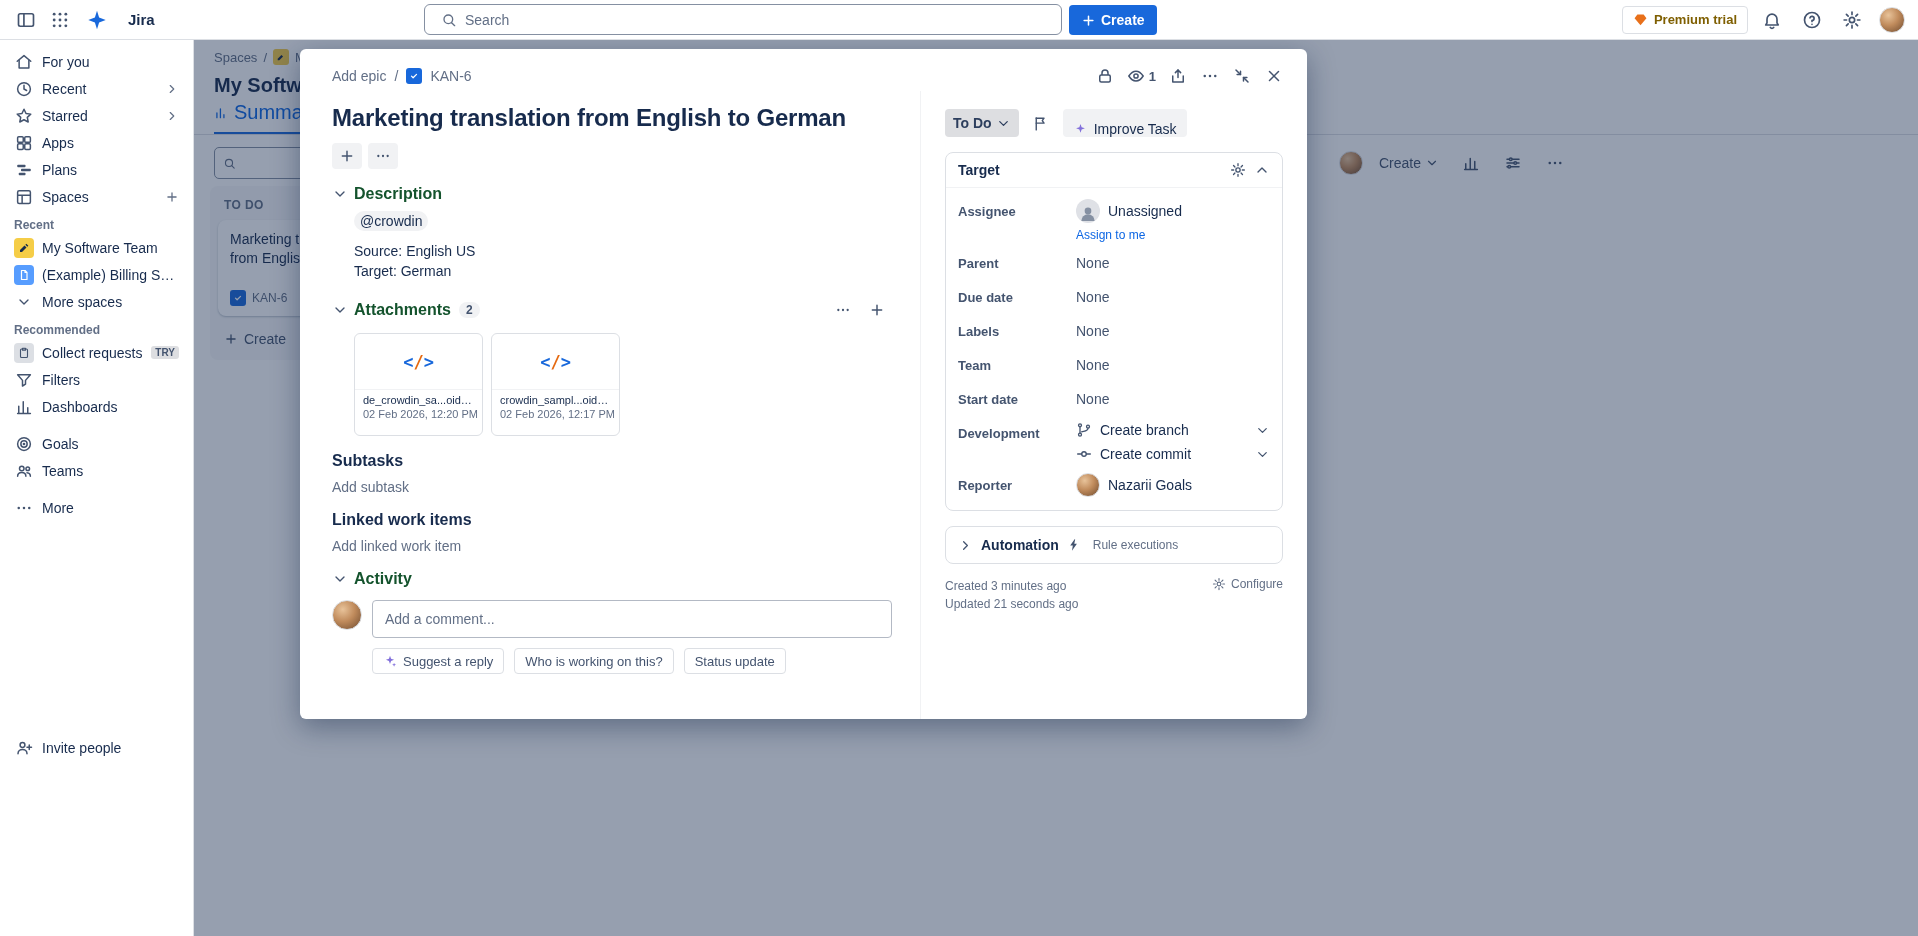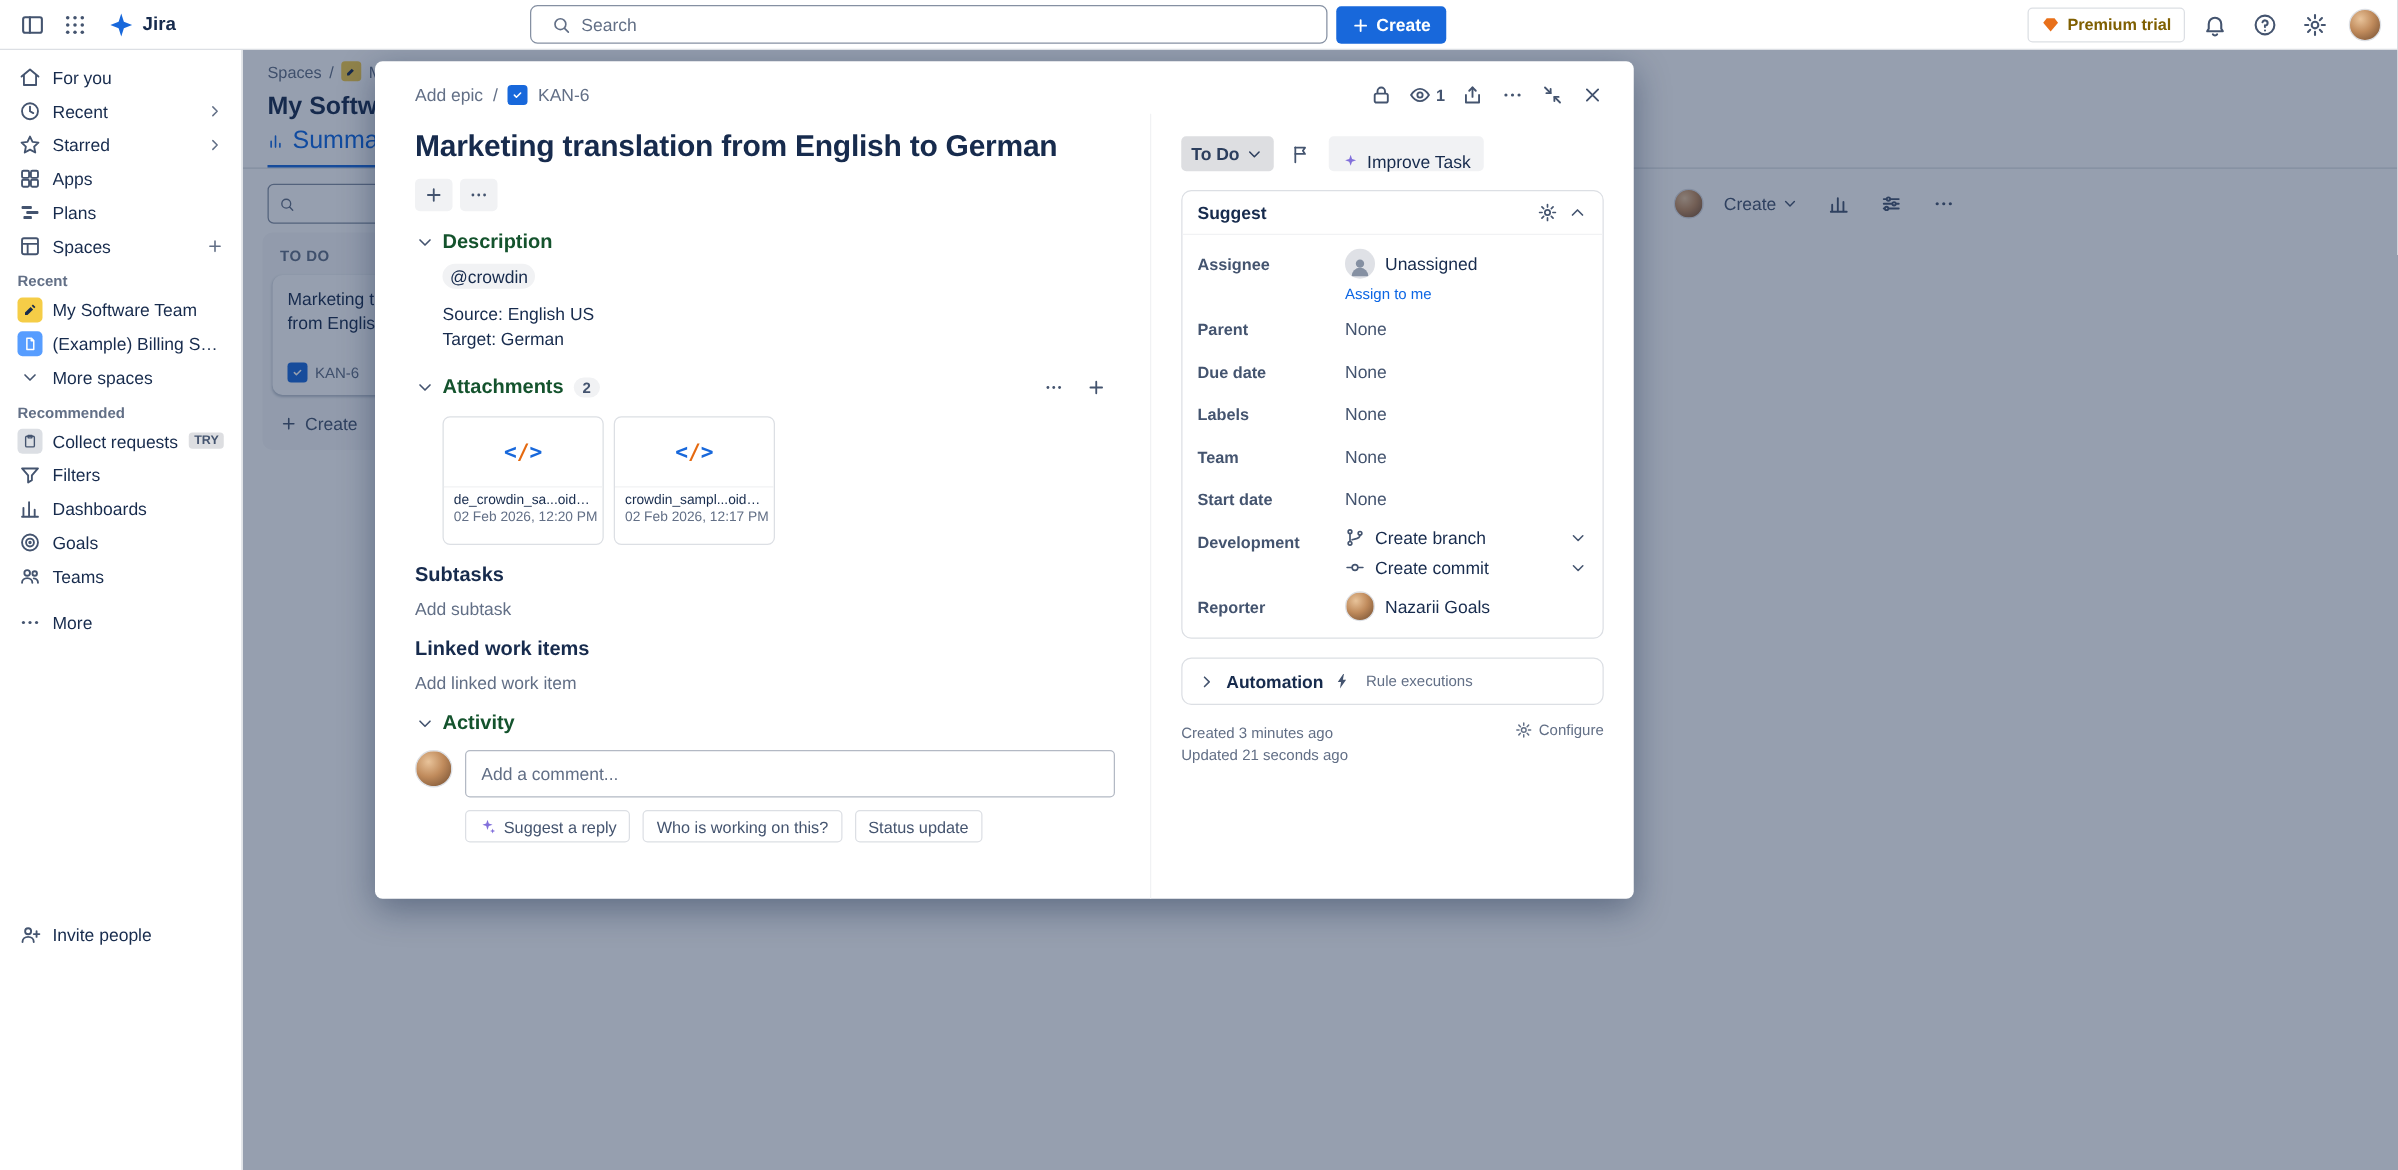--- a/index.html
+++ b/index.html
@@ -10,21 +10,21 @@
   }
   .app { position:relative; width:1918px; height:936px; background:#fff; overflow:hidden; }
   svg.ic { display:block; }
   button { font-family: inherit; background:none; border:none; cursor:pointer; color:inherit; }
   input { font-family: inherit; }
 
   
   .topbar { position:absolute; left:0; top:0; width:100%; height:40px; background:#fff;
     border-bottom:1px solid #DCDFE4; display:flex; align-items:center; gap:2px; padding:0 10px; z-index:60; }
   .icon-btn { width:32px; height:32px; border-radius:6px; display:flex; align-items:center; justify-content:center; color:#44546F; flex:none; }
-  .brand { display:flex; align-items:center; gap:6px; padding:0 8px; }
+  .brand { display:flex; align-items:center; gap:20px; padding:0 8px; }
   .brand-name { font-size:15px; font-weight:700; color:#172B4D; }
   .tb-search { position:absolute; left:424px; top:4px; width:638px; height:31px; border:1px solid #8590A2;
     border-radius:6px; display:flex; align-items:center; gap:8px; padding:0 16px; color:#626F86; background:#fff; }
   .tb-search input { border:none; outline:none; flex:1; font-size:14px; color:#172B4D; background:transparent; }
   .tb-search input::placeholder { color:#626F86; }
   .create-btn { position:absolute; left:1069px; top:5px; height:30px; background:#1868DB; color:#fff;
     border-radius:4px; font-size:14px; font-weight:600; display:flex; align-items:center; gap:5px; padding:0 12px; }
   .tb-right { margin-left:auto; display:flex; align-items:center; gap:8px; }
   .premium-btn { height:28px; display:flex; align-items:center; gap:6px; padding:0 10px; border:1px solid #DCDFE4;
     border-radius:4px; color:#7F5F01; font-size:13px; font-weight:600; background:#fff; }
@@ -346,21 +346,21 @@
     </div>
     <div class="side-item">
       <span class="ic-w">
           <svg class="ic" width="18" height="18" viewBox="0 0 24 24" fill="none" stroke="currentColor" stroke-width="2" stroke-linecap="round">
             <path d="M5 20v-9M11 20V5M17 20v-7"></path>
             <path d="M3.5 20.5h17"></path>
           </svg>
         </span>
       <span class="lbl">Dashboards</span>
     </div>
-    <div class="side-item" style="">
+    <div class="side-item" style="margin-top:10px">
       <span class="ic-w">
           <svg class="ic" width="18" height="18" viewBox="0 0 24 24" fill="none" stroke="currentColor" stroke-width="2">
             <circle cx="12" cy="12" r="8.5"></circle>
             <circle cx="12" cy="12" r="4.2"></circle>
             <circle cx="12" cy="12" r="0.8" fill="currentColor"></circle>
           </svg>
         </span>
       <span class="lbl">Goals</span>
     </div>
     <div class="side-item">
@@ -689,21 +689,21 @@
           <button class="improve-btn">
             <svg class="ic" width="15" height="15" viewBox="0 0 24 24" fill="#8270DB">
                 <path d="M12 3l1.8 5.2L19 10l-5.2 1.8L12 17l-1.8-5.2L5 10l5.2-1.8L12 3z"></path>
               </svg>
             <span>Improve Task</span>
           </button>
         </div>
 
         <div class="panel-card">
           <div class="pc-head">
-            <h3>Suggest</h3>
+            <h3>Target</h3>
             <span class="end">
               <svg class="ic" width="16" height="16" viewBox="0 0 24 24" fill="none" stroke="currentColor" stroke-width="2" stroke-linecap="round">
                   <circle cx="12" cy="12" r="3.2"></circle>
                   <path d="M12 2.5v3M12 18.5v3M2.5 12h3M18.5 12h3M5.3 5.3l2.1 2.1M16.6 16.6l2.1 2.1M18.7 5.3l-2.1 2.1M7.4 16.6l-2.1 2.1"></path>
                 </svg>
               <svg class="ic" width="16" height="16" viewBox="0 0 24 24" fill="none" stroke="currentColor" stroke-width="2" stroke-linecap="round" stroke-linejoin="round">
                   <path d="m6 15 6-6 6 6"></path>
                 </svg>
             </span>
           </div>

